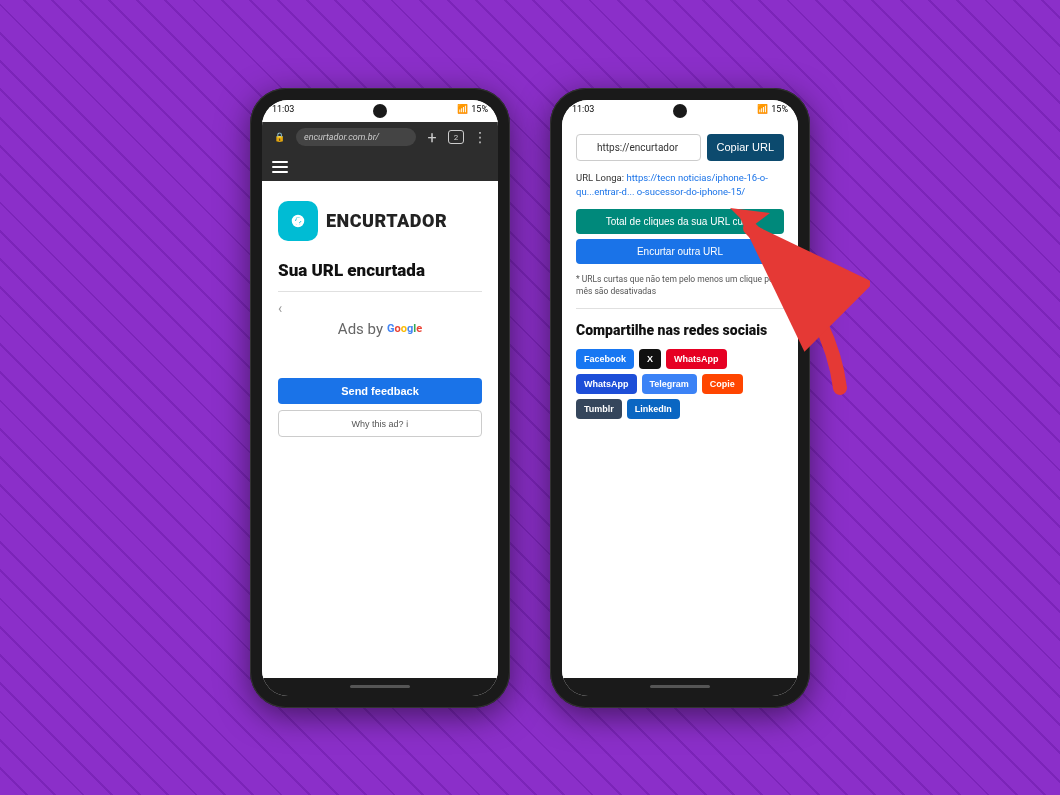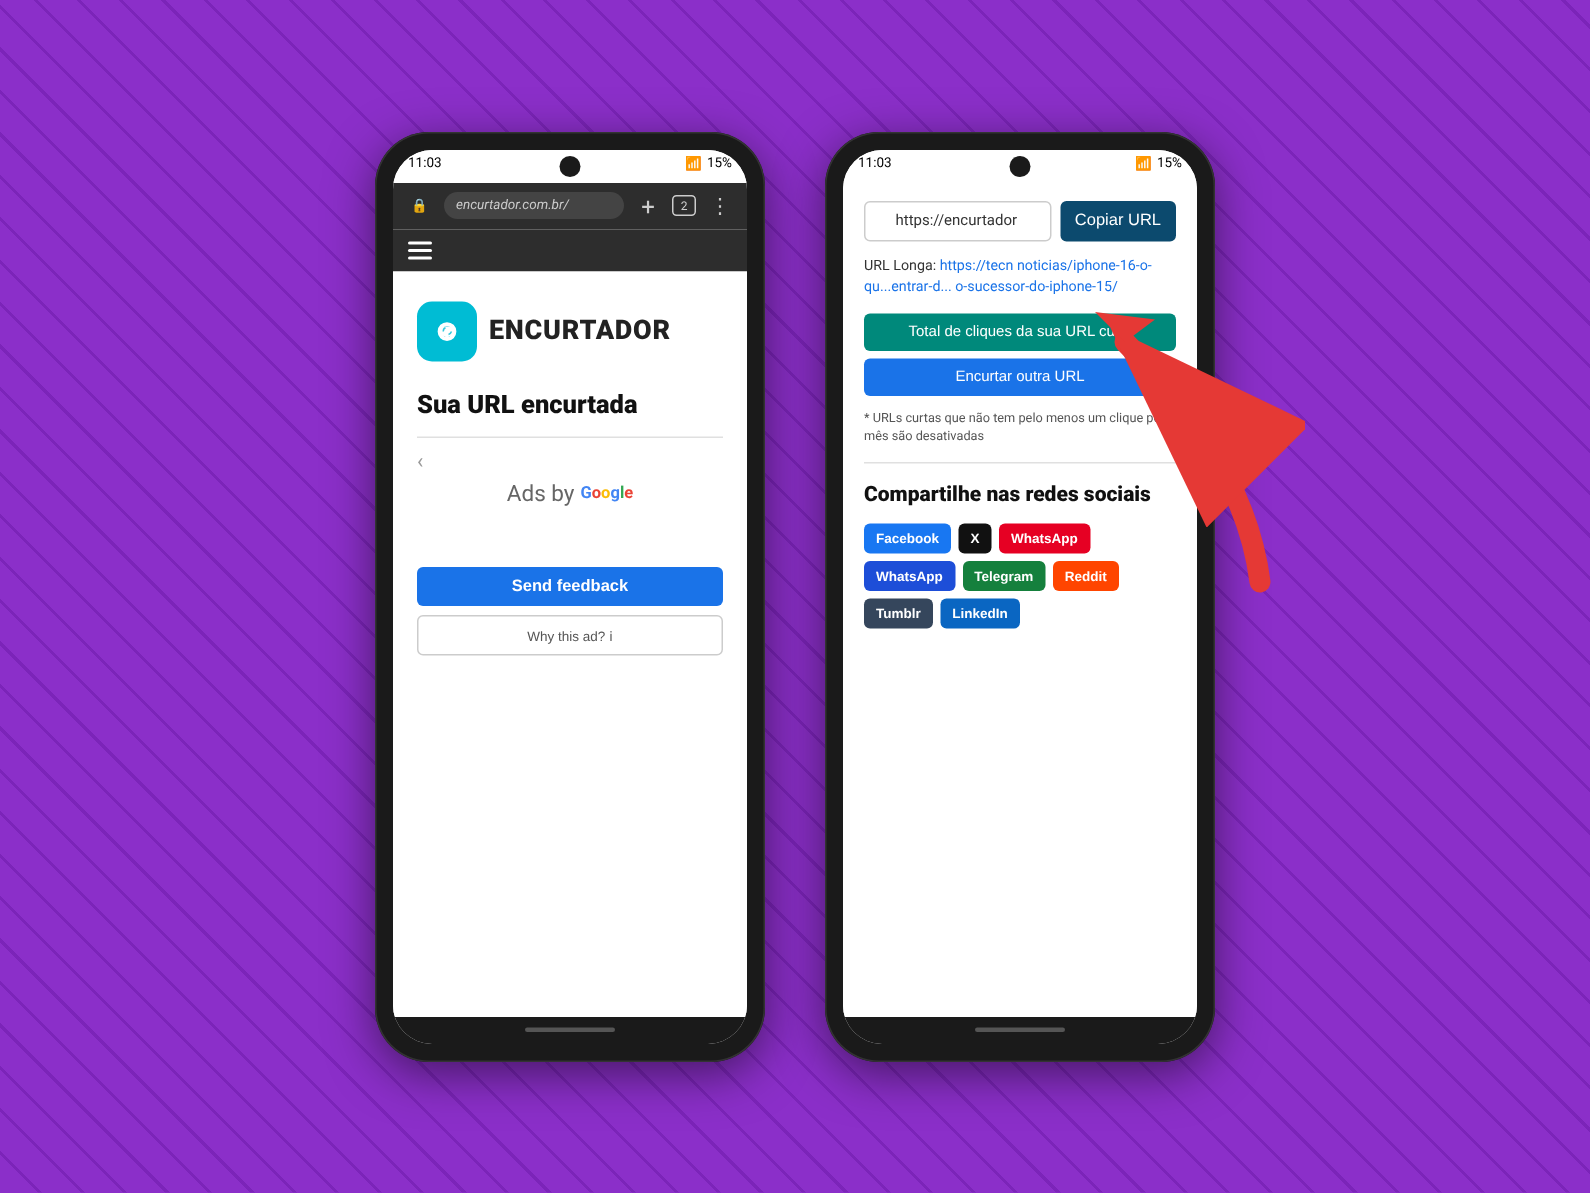--- a/index.html
+++ b/index.html
@@ -325,21 +325,21 @@
       font-size: 9px;
       font-weight: 700;
       color: white;
       border: none;
     }
 
     .btn-facebook { background: #1877F2; }
     .btn-x { background: #111; }
     .btn-pinterest { background: #E60023; }
     .btn-whatsapp { background: #1d4ed8; }
-    .btn-telegram { background: #15803d; }
+    .btn-telegram { background: #3b82f6; }
     .btn-reddit { background: #FF4500; }
     .btn-tumblr { background: #35465C; }
     .btn-linkedin { background: #0A66C2; }
 
     
     .phone-bottom {
       height: 18px;
       background: #1a1a1a;
       display: flex;
       align-items: center;
@@ -481,21 +481,21 @@
         <div class="url-note">* URLs curtas que não tem pelo menos um clique por mês são desativadas</div>
 
         <div class="share-title">Compartilhe nas redes sociais</div>
 
         <div class="social-buttons">
           <button class="social-btn btn-facebook">Facebook</button>
           <button class="social-btn btn-x">X</button>
           <button class="social-btn btn-pinterest">WhatsApp</button>
           <button class="social-btn btn-whatsapp">WhatsApp</button>
           <button class="social-btn btn-telegram">Telegram</button>
-          <button class="social-btn btn-reddit">Reddit</button>
+          <button class="social-btn btn-reddit">Copie</button>
           <button class="social-btn btn-tumblr">Tumblr</button>
           <button class="social-btn btn-linkedin">LinkedIn</button>
         </div>
 
       </div>
 
       <div class="phone-bottom">
         <div class="home-bar"></div>
       </div>
     </div>

